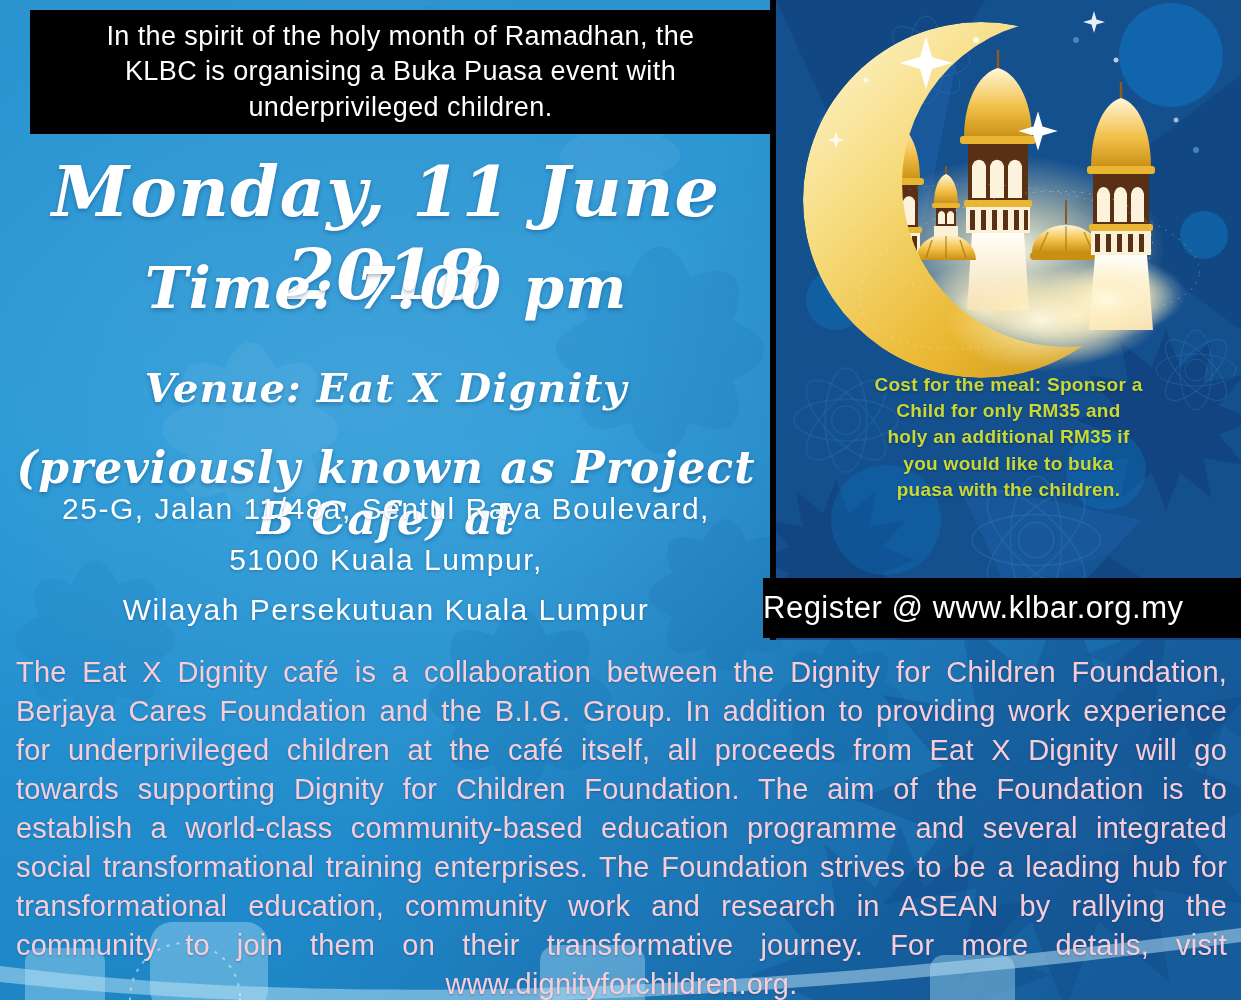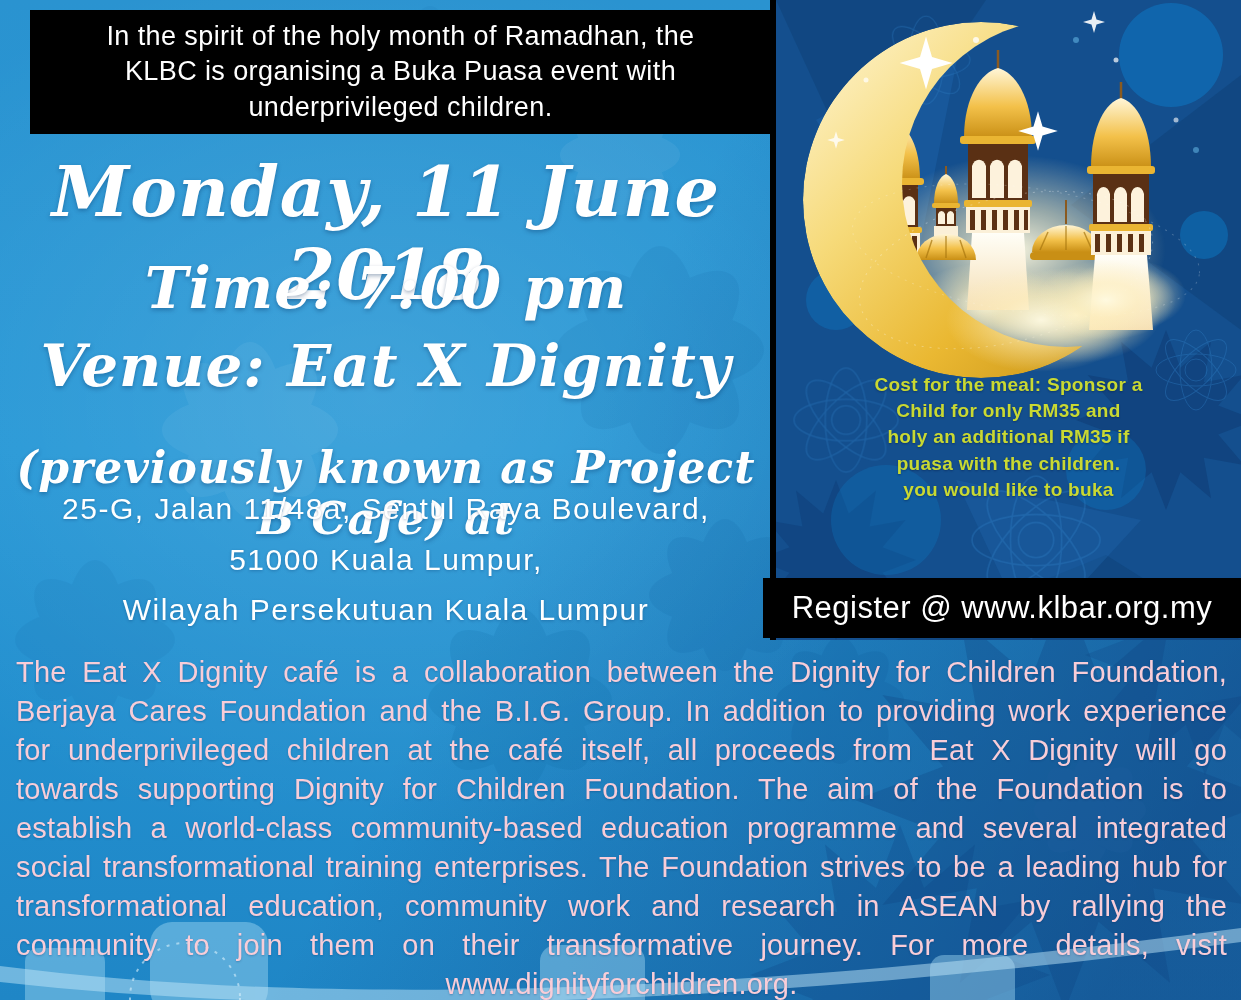--- a/index.html
+++ b/index.html
@@ -22,21 +22,21 @@
   }
 
   
   .fancy{
     position:absolute;left:0;width:772px;text-align:center;color:#fff;
     font-family:"DejaVu Serif","Liberation Serif",serif;font-style:italic;font-weight:bold;
     text-shadow:0 2px 4px rgba(0,40,90,0.35);letter-spacing:1px;
   }
   .h-date{top:150px;font-size:70px;}
   .h-time{top:254px;font-size:58px;}
-  .h-venue{top:332px;font-size:58px;font-style:italic;}
+  .h-venue{top:364px;font-size:40px;font-style:italic;}
   .h-note{top:442px;font-size:44px;}
 
   .addr{
     position:absolute;left:0;width:772px;text-align:center;color:#fff;
     font-size:30px;letter-spacing:1.5px;text-shadow:0 1px 3px rgba(0,40,90,0.3);
   }
   .a1{top:492px;} .a2{top:543px;} .a3{top:593px;}
 
   
   .right-panel{
@@ -45,21 +45,21 @@
   }
   .panel-art{position:absolute;left:0;top:0;width:465px;height:640px;overflow:hidden;}
   .cost{
     position:absolute;left:6px;right:6px;top:372px;text-align:center;
     color:#c9d932;font-weight:bold;font-size:19px;line-height:1.38;letter-spacing:0.3px;
     text-shadow:0 1px 2px rgba(0,20,60,0.4);
   }
   .register{
     position:absolute;left:763px;top:578px;width:478px;height:60px;background:#000;
     color:#fff;font-size:31px;letter-spacing:0.5px;
-    display:flex;align-items:center;justify-content:center;
+    display:flex;align-items:center;
   }
 
   
   .about{
     position:absolute;left:16px;right:14px;top:653px;
     color:#f8cdd8;font-size:29px;line-height:1.345;letter-spacing:0.2px;word-spacing:3px;
     text-align:justify;text-align-last:center;
     text-shadow:0 1px 2px rgba(0,30,80,0.25);
   }
 </style>
@@ -309,22 +309,22 @@
           <circle cx="340" cy="60" r="2.5" opacity="0.7"></circle>
         <circle cx="90" cy="80" r="2.5" opacity="0.7"></circle>
           <circle cx="400" cy="120" r="2.5" opacity="0.6"></circle>
       </g>
     </svg>
 
     <div class="cost">
       <div>Cost for the meal: Sponsor a</div>
       <div>Child for only RM35 and</div>
       <div>holy an additional RM35 if</div>
+      <div>you would like to buka</div>
       <div>puasa with the children.</div>
-      <div>you would like to buka</div>
     </div>
   </div>
 
   <div class="register">
     <span>Register @ www.klbar.org.my</span>
   </div>
 
   <div class="about">The Eat X Dignity café is a collaboration between the Dignity for Children Foundation, Berjaya Cares Foundation and the B.I.G. Group. In addition to providing work experience for underprivileged children at the café itself, all proceeds from Eat X Dignity will go towards supporting Dignity for Children Foundation. The aim of the Foundation is to establish a world-class community-based education programme and several integrated social transformational training enterprises. The Foundation strives to be a leading hub for transformational education, community work and research in ASEAN by rallying the community to join them on their transformative journey. For more details, visit www.dignityforchildren.org.</div>
 
 </div>

